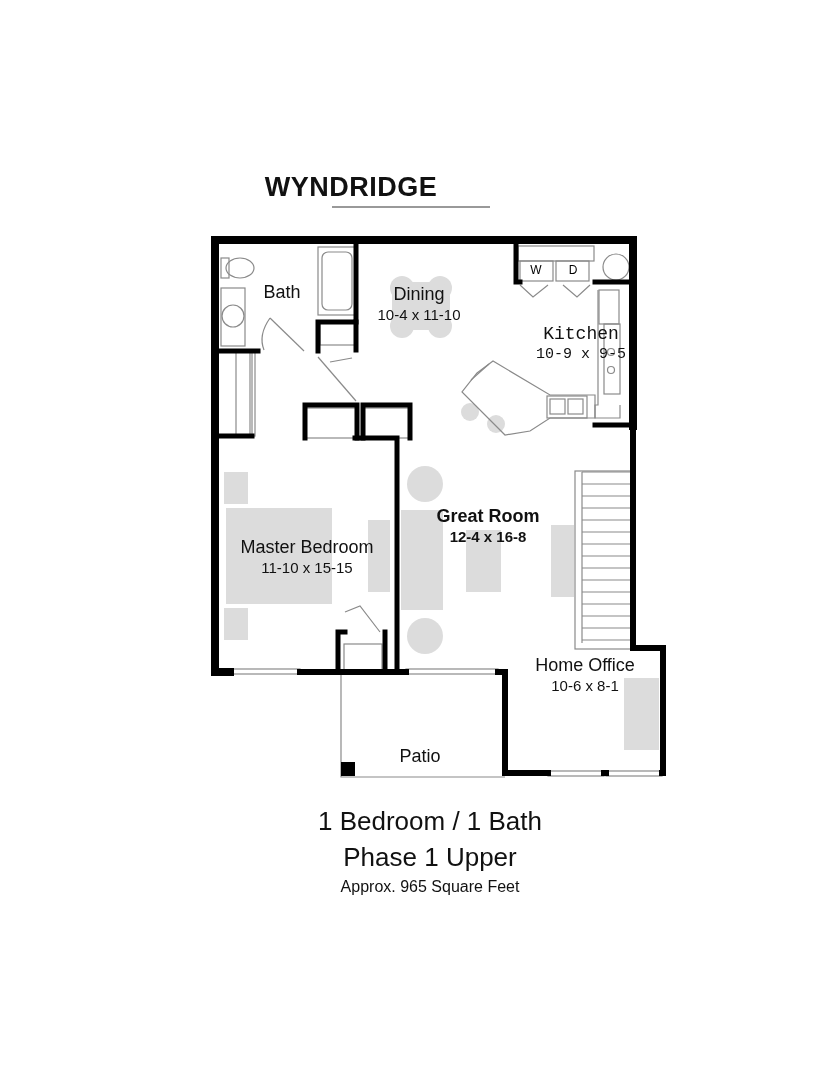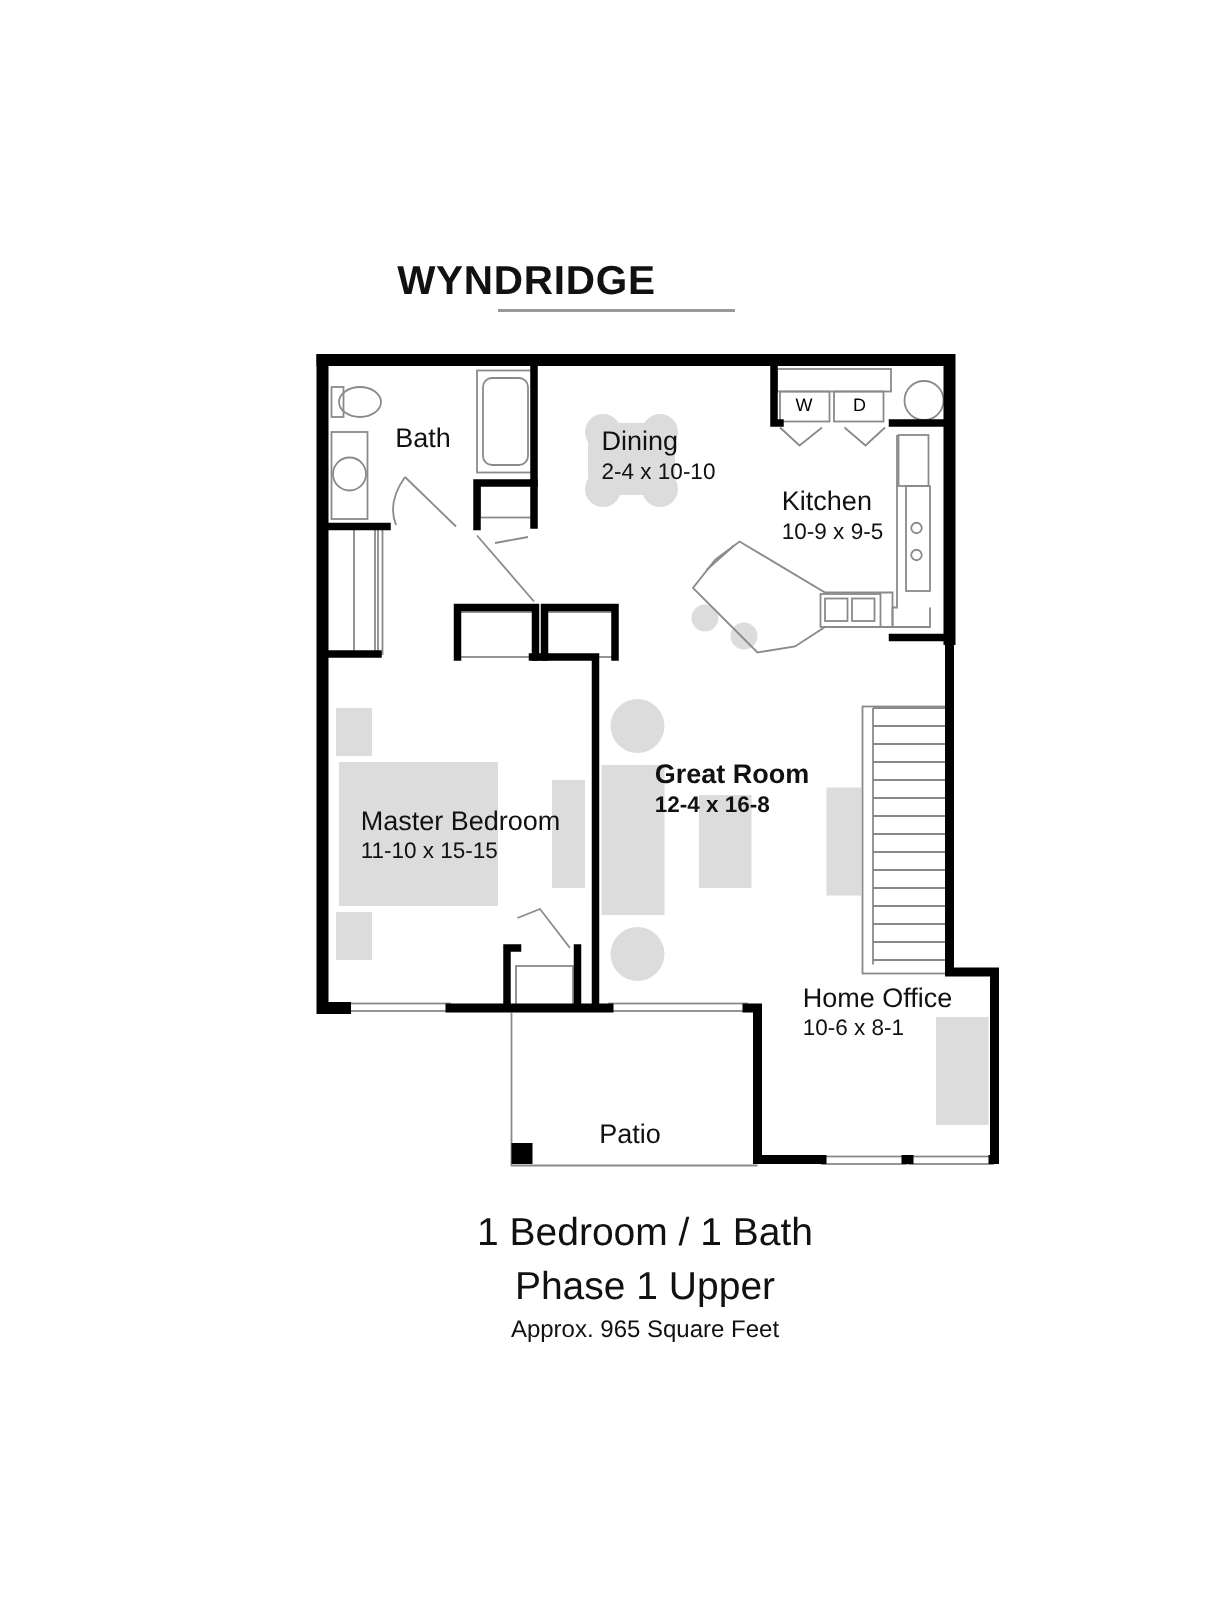--- a/index.html
+++ b/index.html
@@ -1,20 +1,20 @@
 <!DOCTYPE html>
 <html><head>
 <meta charset="utf-8">
 <style>
   html, body { margin:0; padding:0; background:#ffffff; }
   body { width:820px; height:1080px; position:relative; overflow:hidden; font-family:"Liberation Sans", sans-serif; color:#111; }
   .title { position:absolute; left:0; width:702px; top:172px; text-align:center; font-weight:bold; font-size:27px; letter-spacing:0.5px; }
   .title-rule { position:absolute; left:332px; width:158px; top:206px; height:1.5px; background:#999; }
   .plan { position:absolute; left:0; top:0; width:820px; height:1080px; }
-  .lbl { position:absolute; text-align:left; white-space:nowrap; transform:translateX(-50%); }
+  .lbl { position:absolute; text-align:center; white-space:nowrap; transform:translateX(-50%); }
   .lbl .name { font-size:18px; line-height:22px; display:block; }
   .lbl .dim { font-size:15px; line-height:19px; display:block; }
   .caption { position:absolute; left:0; width:860px; text-align:center; }
   .cap1 { top:806px; font-size:26px; }
   .cap2 { top:842px; font-size:26px; }
   .cap3 { top:878px; font-size:16px; }
 </style>
 </head>
 <body>
 
@@ -147,25 +147,25 @@
     <rect x="341" y="762" width="14" height="14" fill="#000" stroke="none"></rect>
   </g>
 
   <text x="536" y="274" font-size="12" font-family="Liberation Sans, sans-serif" text-anchor="middle">W</text>
   <text x="573" y="274" font-size="12" font-family="Liberation Sans, sans-serif" text-anchor="middle">D</text>
 </svg>
 
 <div class="lbl" style="left:282px; top:281px;">
   <span class="name">Bath</span>
 </div>
-<div class="lbl" style="left:419px; top:283px;margin-left:20px;">
+<div class="lbl" style="left:419px; top:283px;">
   <span class="name">Dining</span>
-  <span class="dim">2-4 x 10-10</span>
+  <span class="dim">10-4 x 11-10</span>
 </div>
-<div class="lbl" style="left:555px; top:323px;">
+<div class="lbl" style="left:581px; top:323px;font-family:Liberation Mono, monospace;">
   <span class="name">Kitchen</span>
   <span class="dim">10-9 x 9-5</span>
 </div>
 <div class="lbl" style="left:307px; top:536px;">
   <span class="name">Master Bedroom</span>
   <span class="dim">11-10 x 15-15</span>
 </div>
 <div class="lbl" style="left:488px; top:505px;font-weight:bold;">
   <span class="name">Great Room</span>
   <span class="dim">12-4 x 16-8</span>

